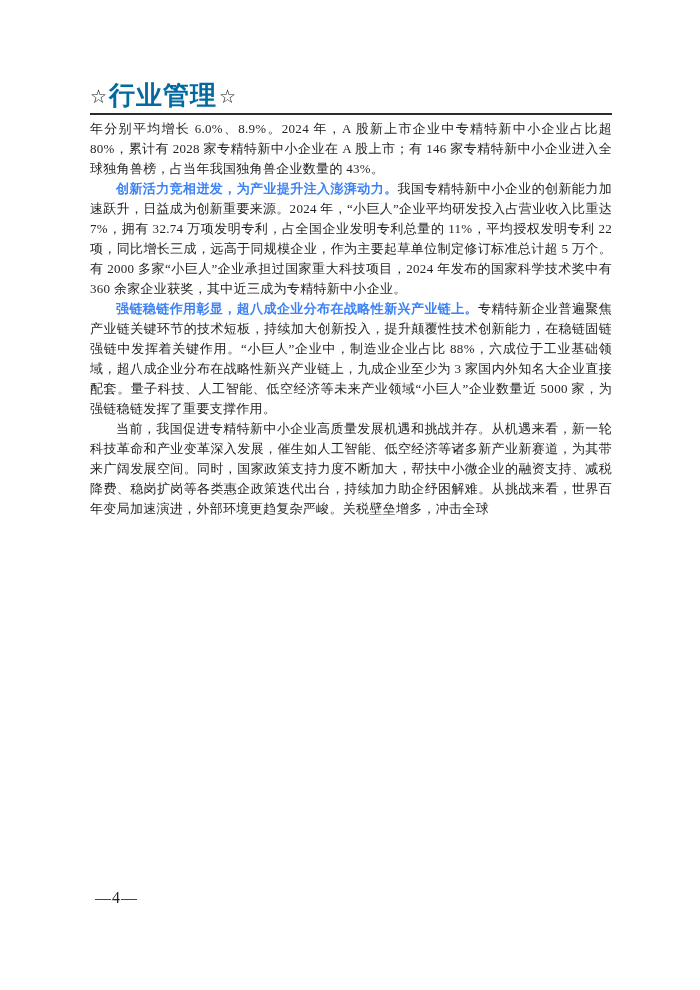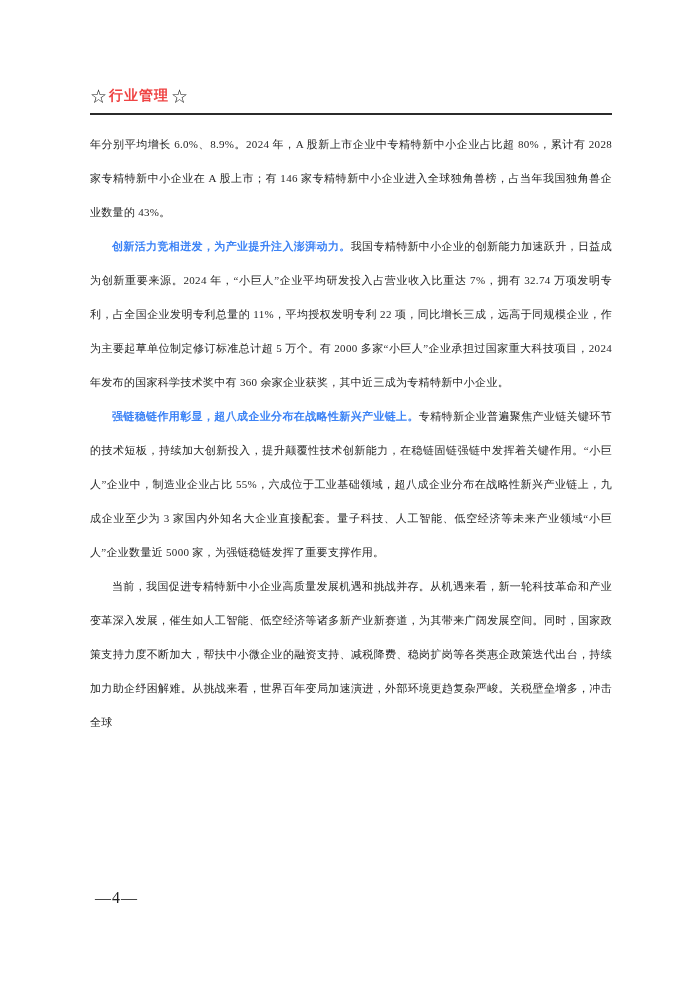--- a/index.html
+++ b/index.html
@@ -28,38 +28,38 @@
     height: 28px;
     color: #000000;
   }
   .masthead .star {
     font-size: 19px;
     color: #111111;
     font-family: "DejaVu Sans", sans-serif;
     line-height: 28px;
   }
   .masthead .masthead-title {
-    font-size: 14px;
+    font-size: 26px;
     font-weight: 700;
     letter-spacing: 1px;
-    color: #ef4444;
-    font-family: Liberation Mono, monospace;
+    color: #0369a1;
+    font-family: Liberation Serif, serif;
     line-height: 28px;
   }
 
   .header-rule {
     height: 2px;
     background: #2b2b2b;
     margin-top: 3px;
   }
 
   .doc-body {
-    margin-top: 12px;
-    font-size: 11px;
-    line-height: 34px;
+    margin-top: 4px;
+    font-size: 13px;
+    line-height: 20px;
     letter-spacing: 0.3px;
     color: #1f1f1f;
     text-align: justify;
     text-justify: inter-character;
   }
   .para { margin: 0; }
   .para.indent { text-indent: 2em; }
   .lead {
     font-weight: 700;
     color: #3b82f6;
@@ -87,21 +87,21 @@
       <span class="star">☆</span>
     </header>
 
     <div class="header-rule"></div>
 
     <main class="doc-body">
       <p class="para"><span class="lead"></span><span>年分别平均增长 6.0%、8.9%。2024 年，A 股新上市企业中专精特新中小企业占比超 80%，累计有 2028 家专精特新中小企业在 A 股上市；有 146 家专精特新中小企业进入全球独角兽榜，占当年我国独角兽企业数量的 43%。</span></p>
 
       <p class="para indent"><span class="lead">创新活力竞相迸发，为产业提升注入澎湃动力。</span><span>我国专精特新中小企业的创新能力加速跃升，日益成为创新重要来源。2024 年，“小巨人”企业平均研发投入占营业收入比重达 7%，拥有 32.74 万项发明专利，占全国企业发明专利总量的 11%，平均授权发明专利 22 项，同比增长三成，远高于同规模企业，作为主要起草单位制定修订标准总计超 5 万个。有 2000 多家“小巨人”企业承担过国家重大科技项目，2024 年发布的国家科学技术奖中有 360 余家企业获奖，其中近三成为专精特新中小企业。</span></p>
 
-      <p class="para indent"><span class="lead">强链稳链作用彰显，超八成企业分布在战略性新兴产业链上。</span><span>专精特新企业普遍聚焦产业链关键环节的技术短板，持续加大创新投入，提升颠覆性技术创新能力，在稳链固链强链中发挥着关键作用。“小巨人”企业中，制造业企业占比 55%，六成位于工业基础领域，超八成企业分布在战略性新兴产业链上，九成企业至少为 3 家国内外知名大企业直接配套。量子科技、人工智能、低空经济等未来产业领域“小巨人”企业数量近 5000 家，为强链稳链发挥了重要支撑作用。</span></p>
+      <p class="para indent"><span class="lead">强链稳链作用彰显，超八成企业分布在战略性新兴产业链上。</span><span>专精特新企业普遍聚焦产业链关键环节的技术短板，持续加大创新投入，提升颠覆性技术创新能力，在稳链固链强链中发挥着关键作用。“小巨人”企业中，制造业企业占比 88%，六成位于工业基础领域，超八成企业分布在战略性新兴产业链上，九成企业至少为 3 家国内外知名大企业直接配套。量子科技、人工智能、低空经济等未来产业领域“小巨人”企业数量近 5000 家，为强链稳链发挥了重要支撑作用。</span></p>
 
       <p class="para indent"><span class="lead"></span><span>当前，我国促进专精特新中小企业高质量发展机遇和挑战并存。从机遇来看，新一轮科技革命和产业变革深入发展，催生如人工智能、低空经济等诸多新产业新赛道，为其带来广阔发展空间。同时，国家政策支持力度不断加大，帮扶中小微企业的融资支持、减税降费、稳岗扩岗等各类惠企政策迭代出台，持续加力助企纾困解难。从挑战来看，世界百年变局加速演进，外部环境更趋复杂严峻。关税壁垒增多，冲击全球</span></p>
     </main>
 
   </div>
 
   <footer class="page-footer">
     <span>—4—</span>
   </footer>
 </div>

